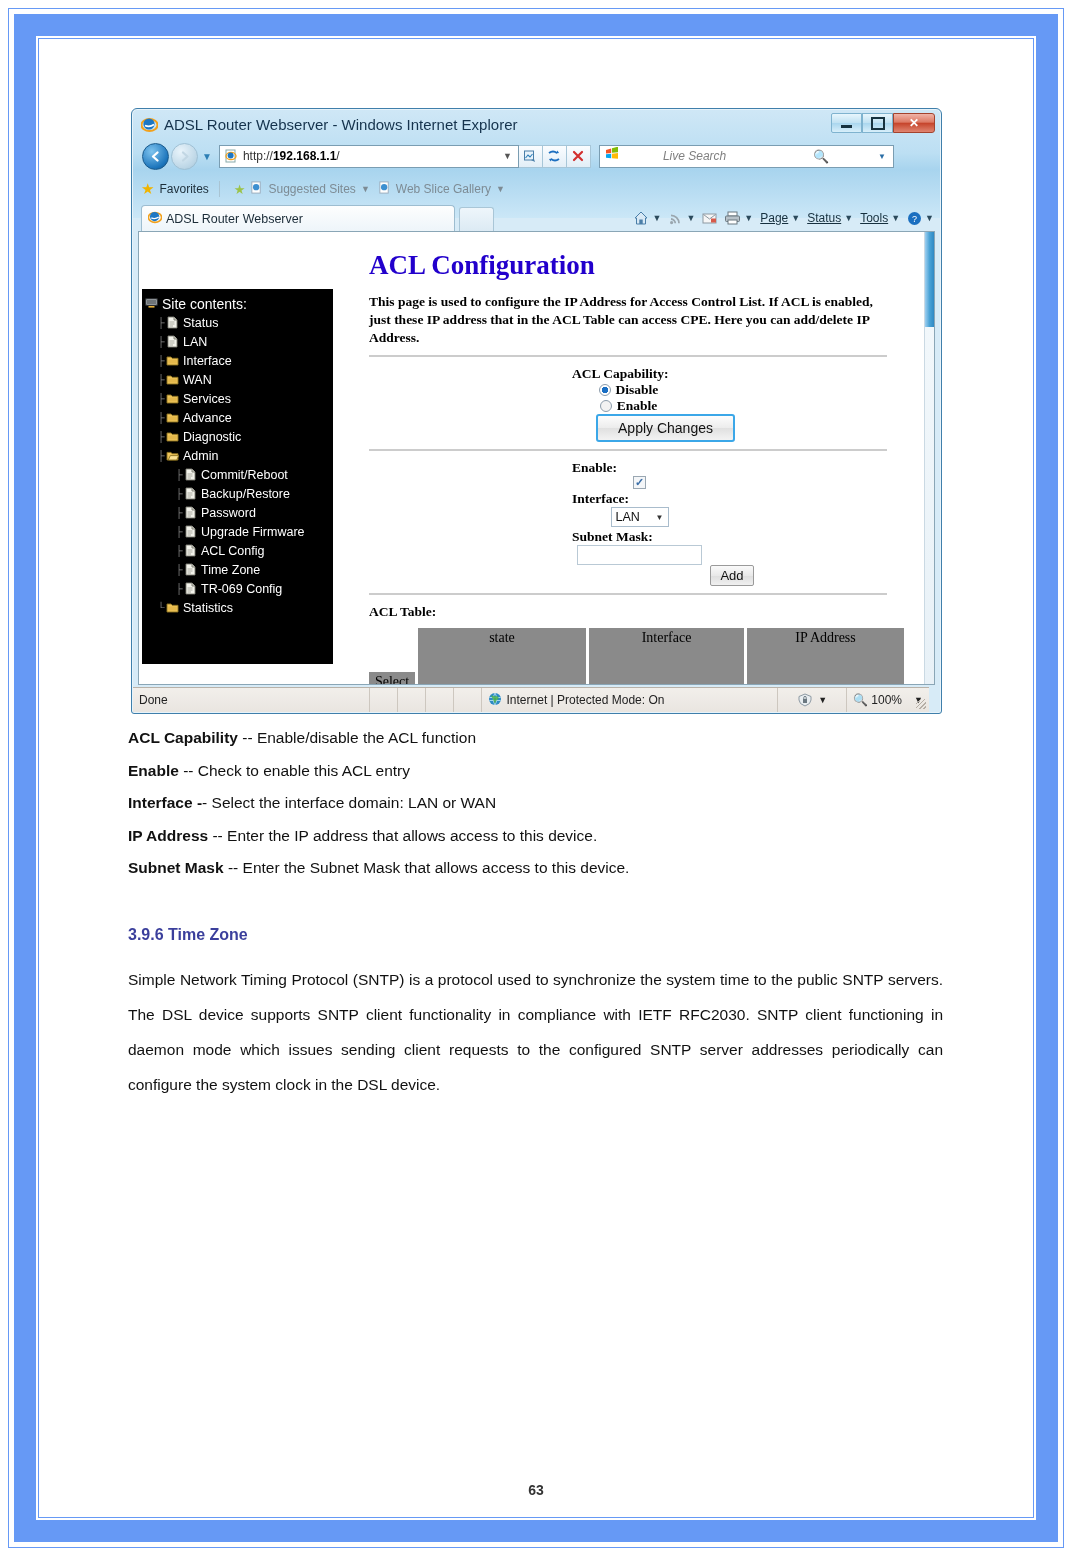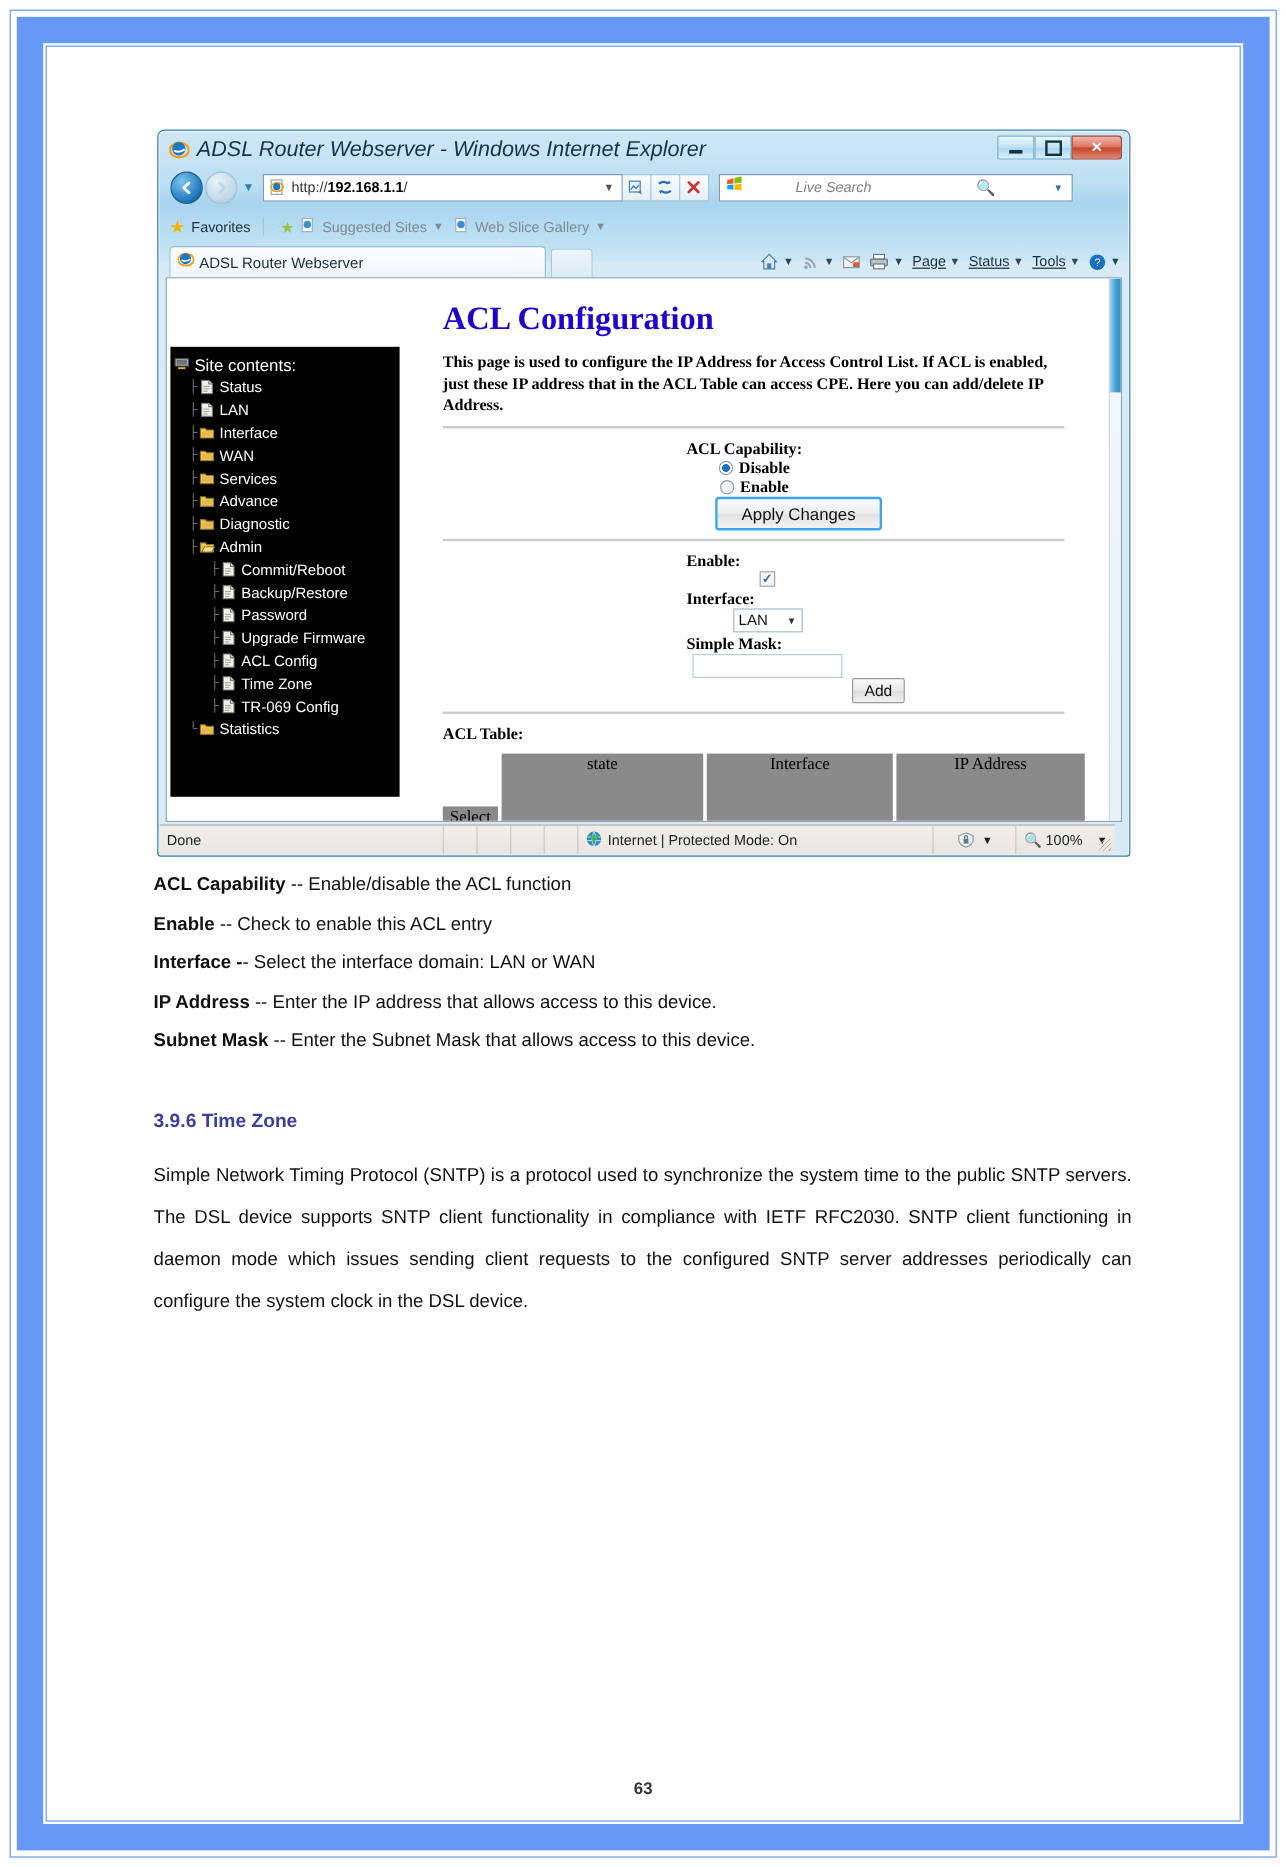--- a/index.html
+++ b/index.html
@@ -45,23 +45,22 @@
   .titlebar{
     position:absolute; left:0; top:0; right:0; height:30px;
     display:flex; align-items:center;
   }
   .ie-logo{
     width:17px;height:17px;margin-left:9px;margin-right:6px;flex:none;
     position:relative;
   }
   .ie-logo svg{display:block}
   .title-text{
-    font-size:18px;color:#15334d;white-space:nowrap;
+    font-size:15px;color:#15334d;white-space:nowrap;
     font-family:"Liberation Sans", sans-serif;
-    font-style:italic;
   }
   .winbtns{
     position:absolute;right:6px;top:4px;display:flex;gap:0px;
   }
   .winbtn{
     width:31px;height:20px;
     border:1px solid #7fb3cf;
     background:linear-gradient(#e8f6fd,#bfe1f2 50%,#a9d6ee 51%,#d8effa);
     display:flex;align-items:center;justify-content:center;
     font-size:10px;color:#14303f;
@@ -631,21 +630,21 @@
           <span class="chk">✓</span>
         </div>
         <div class="frow">
           <span class="flabel">Interface:</span>
           <span class="selbox">
             <span>LAN</span>
             <span class="ar">▼</span>
           </span>
         </div>
         <div class="frow" style="margin-bottom:4px">
-          <span class="flabel">Simple Mask:</span>
+          <span class="flabel">Subnet Mask:</span>
           <input class="txtin" type="text" value="" style="">
           <button class="addbtn">Add</button>
         </div>
         <hr class="sep">
 
         <div class="acltablelabel">ACL Table:</div>
         <div class="thead" id="acl-table-head">
             <div class="th" style="width: 46px; margin-top: 44px;">Select</div>
             <div class="th" style="width: 168px;">state</div>
             <div class="th" style="width: 155px;">Interface</div>

